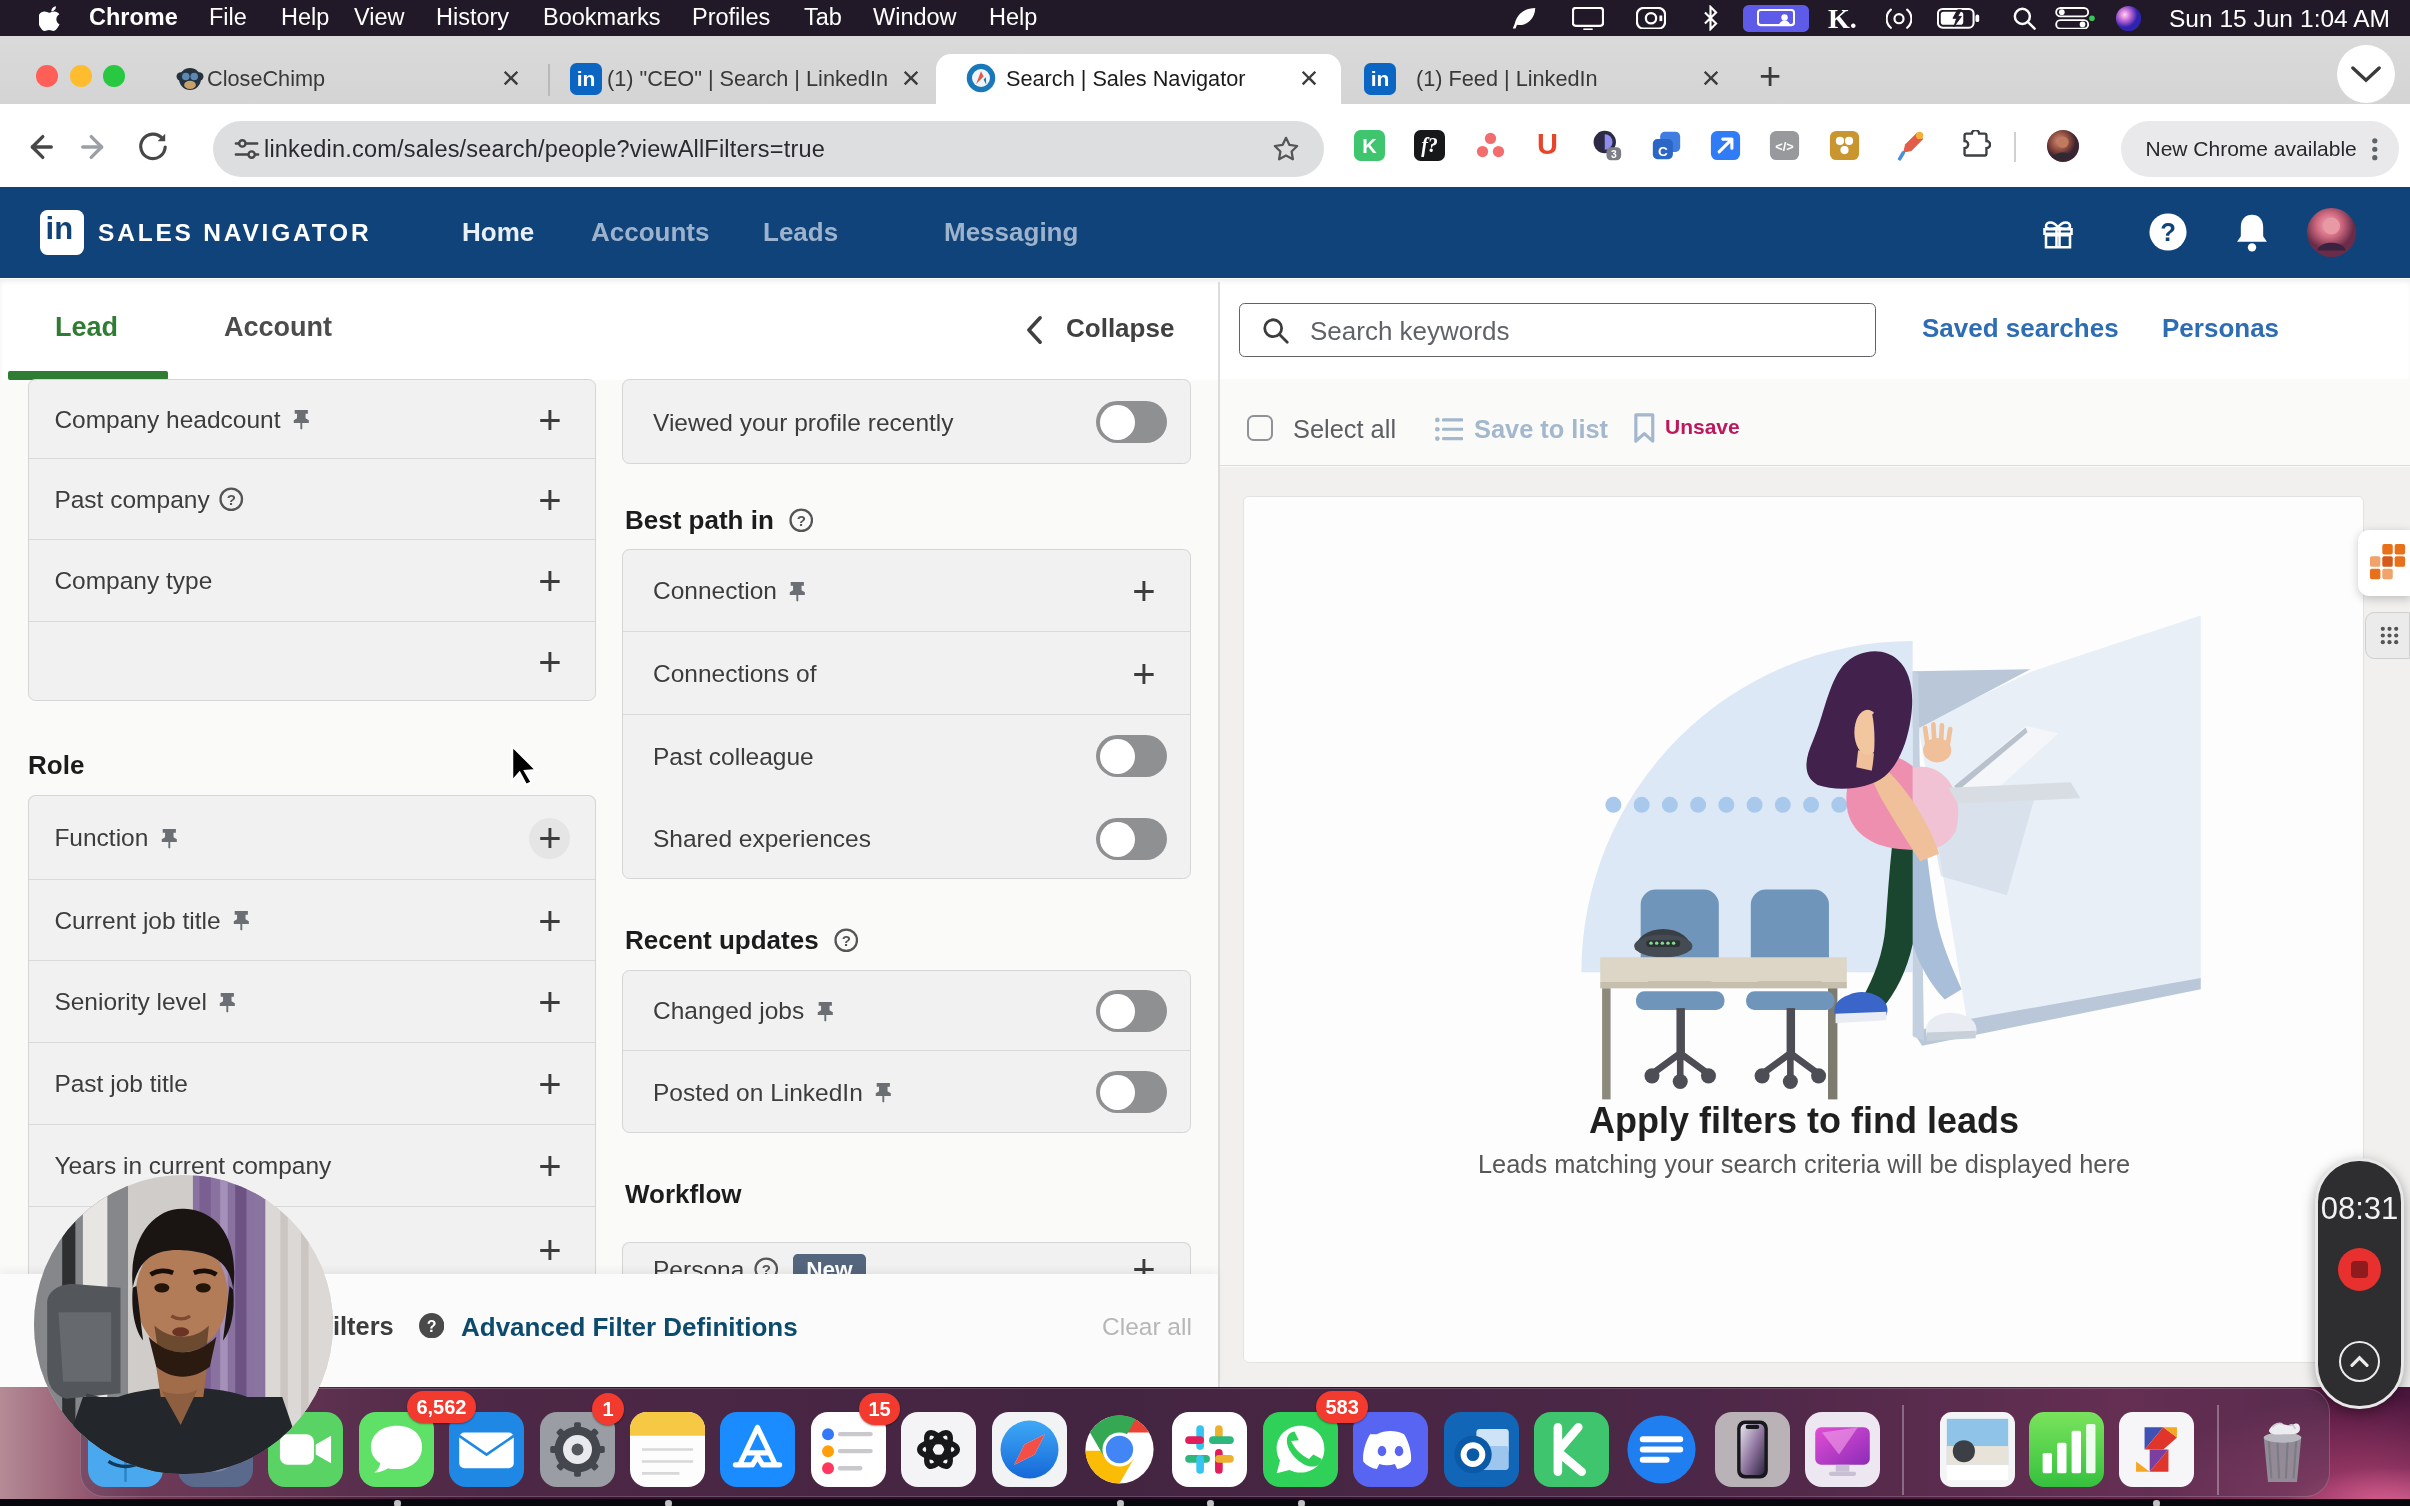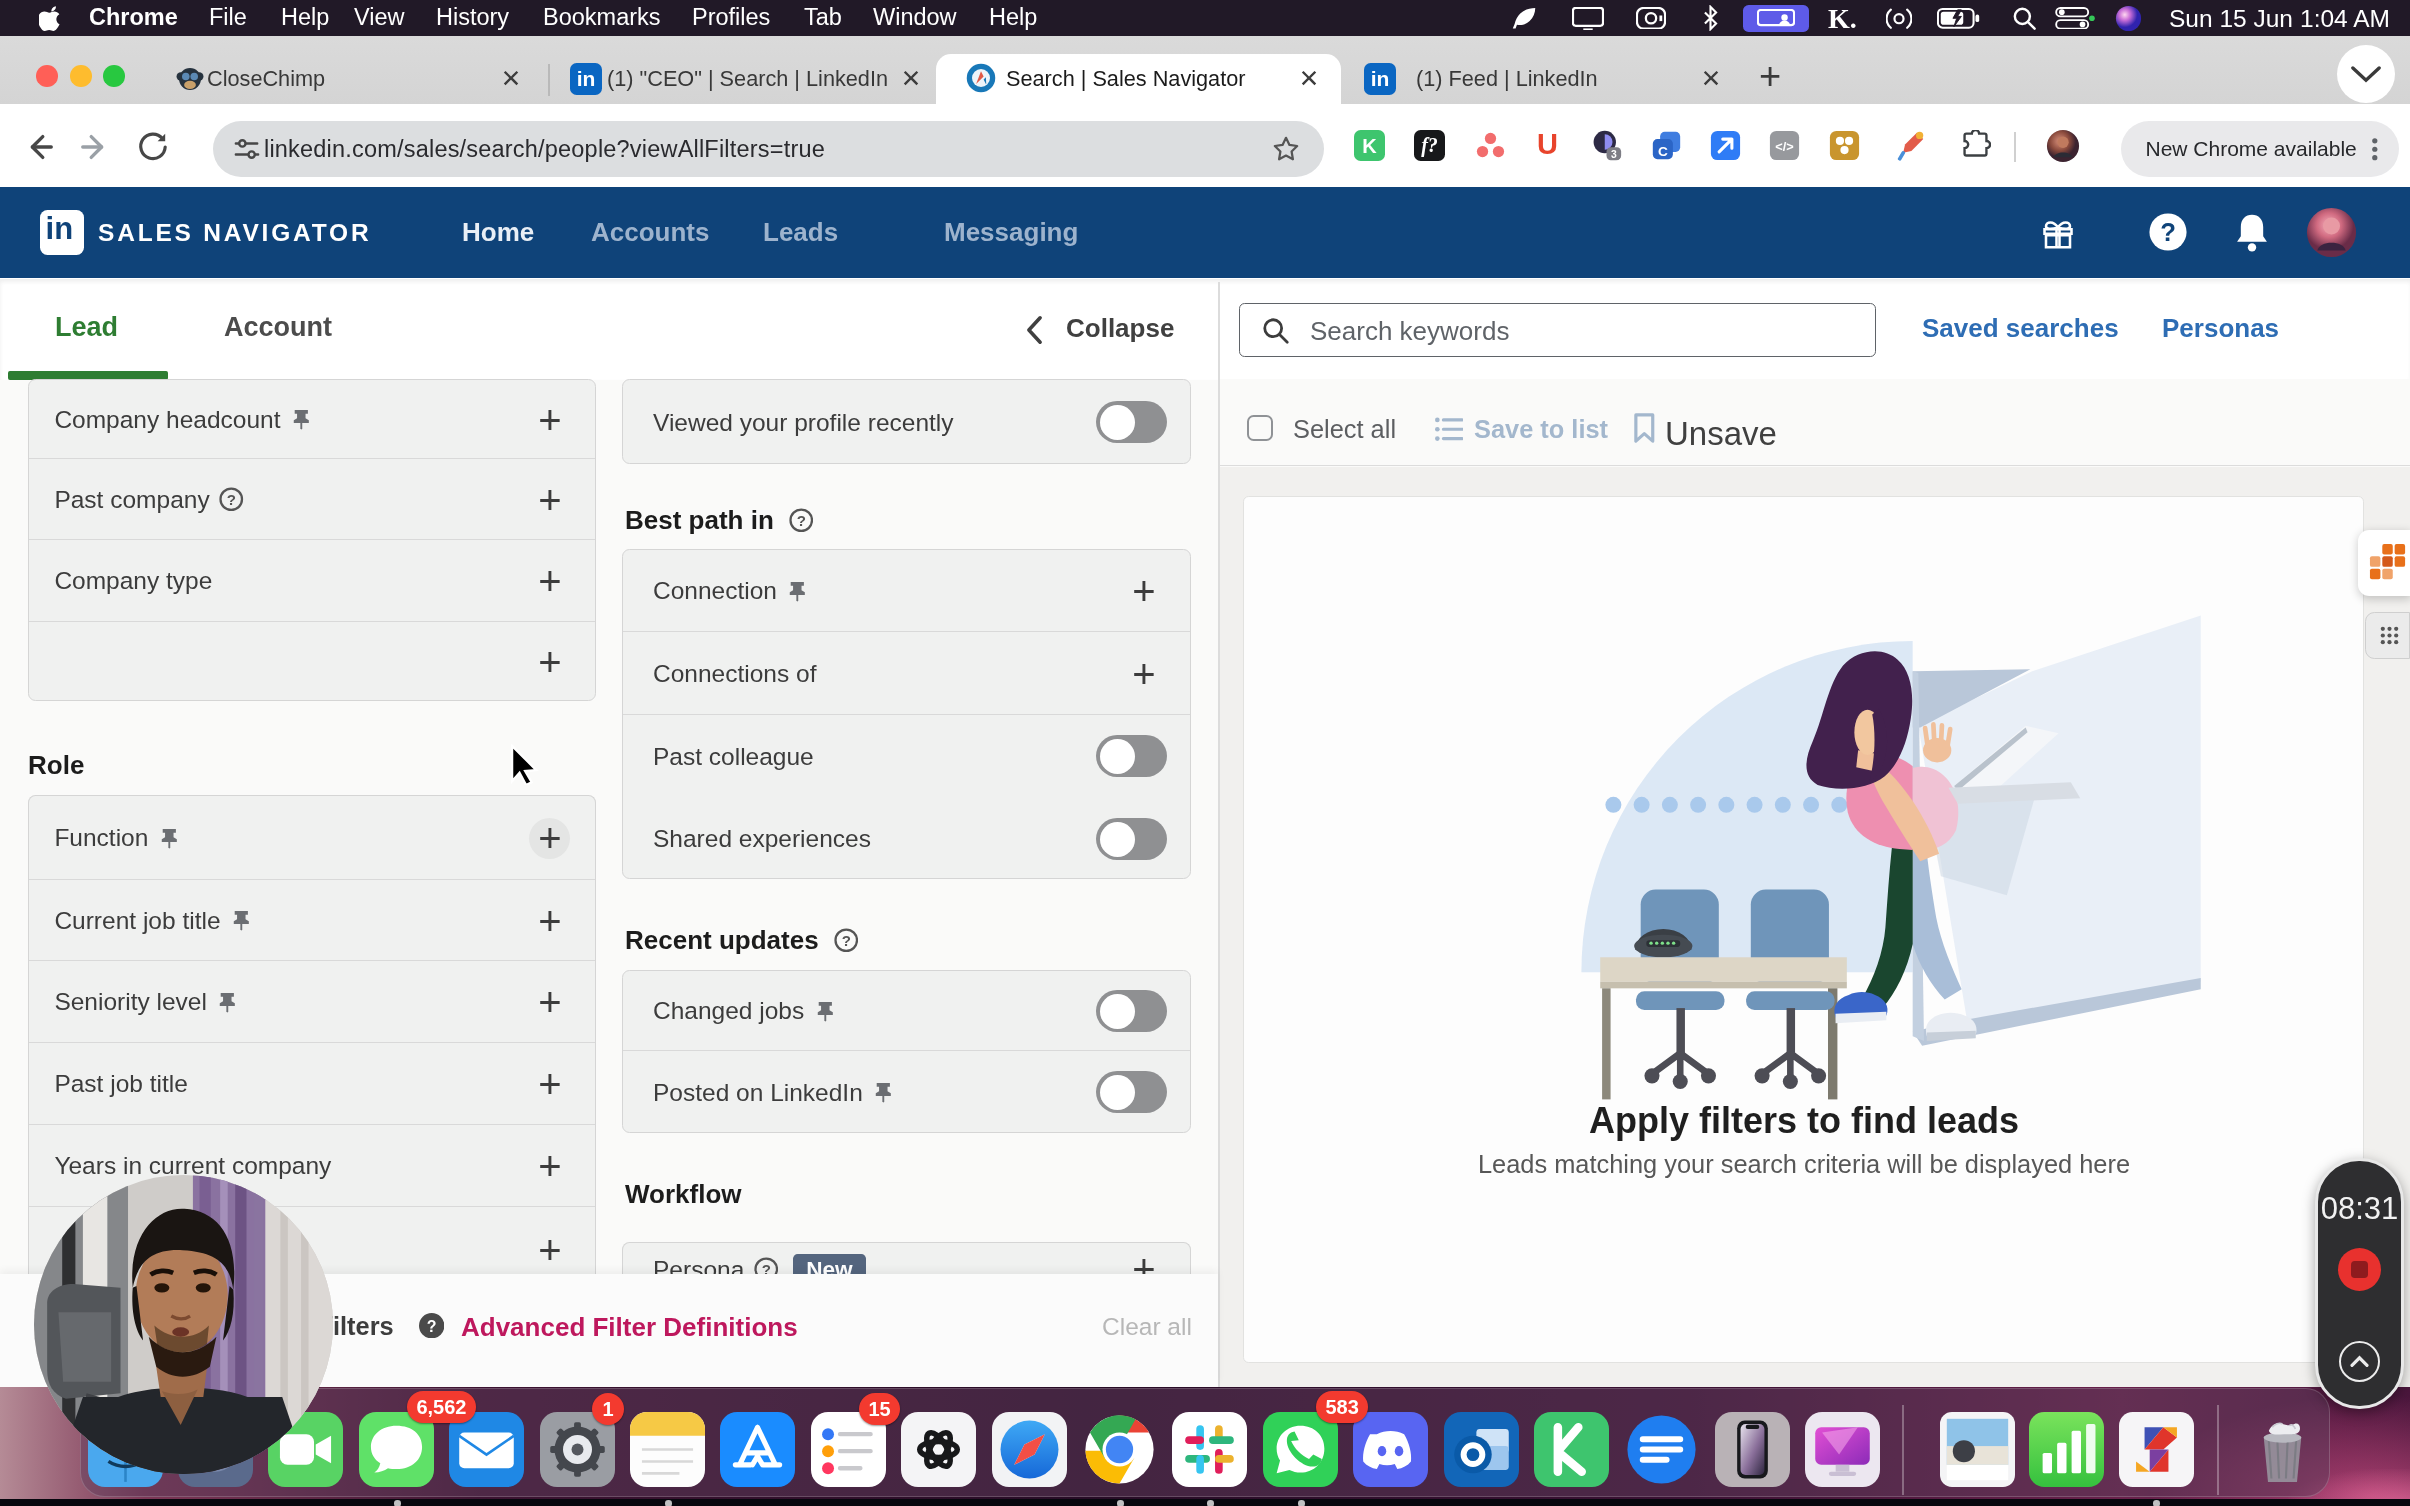--- a/index.html
+++ b/index.html
@@ -459,21 +459,21 @@
   <svg style="position:absolute;left:216px;top:38px" width="28" height="24.5" viewBox="0 0 30 26">
       <circle cx="2.5" cy="3" r="2.5" fill="#a3b7cd"></circle>
       <circle cx="2.5" cy="13" r="2.5" fill="#a3b7cd"></circle>
       <circle cx="2.5" cy="23" r="2.5" fill="#a3b7cd"></circle>
       <path d="M9 3h20M9 13h20M9 23h20" stroke="#a3b7cd" stroke-width="3.4" stroke-linecap="round"></path>
     </svg>
   <div style="position:absolute;left:255px;top:36px;font-size:25.4px;font-weight:600;color:#a3b7cd">Save to list</div>
   <svg style="position:absolute;left:414px;top:34px" width="22.6px" height="30" viewBox="0 0 24 32">
       <path d="M3 2h18v28l-9-8-9 8z" fill="none" stroke="#a3b7cd" stroke-width="3.4" stroke-linejoin="round"></path>
     </svg>
-  <div style="position:absolute;left:446px;top:36px;font-size:33px;font-weight:400;color:#404040">Unsave</div>
+  <div style="position:absolute;left:446px;top:36px;font-size:21px;font-weight:700;color:#be185d">Unsave</div>
 </div>
 <div id="rgray"></div>
 <div id="rcard">
   <svg style="position:absolute;left:0;top:0" width="1120" height="865" viewBox="1320 527 1189 919">
 
     <path d="M2030 1032 L1678 1032 A352 352 0 0 1 2030 680 Z" fill="#dce8f5"></path>
 
     <polygon points="2036,770 2157,712 2336,653 2336,1042 2088,1085" fill="#e9eff7"></polygon>
     <polygon points="2030,712 2155,710 2038,772 2030,772" fill="#b9c7d9"></polygon>
     <polygon points="2030,1095 2088,1082 2336,1038 2336,1050 2040,1110" fill="#b9c7d9"></polygon>
@@ -558,21 +558,21 @@
   <div style="position:absolute;left:0;top:603px;width:1120px;text-align:center;font-size:36px;font-weight:700;color:#1f1f1f">Apply filters to find leads</div>
   <div style="position:absolute;left:0;top:653px;width:1120px;text-align:center;font-size:25.4px;color:#575757">Leads matching your search criteria will be displayed here</div>
 </div>
 <div id="vdiv"></div>
 <div id="bottombar">
   <div style="position:absolute;left:285px;top:38px;font-size:25.4px;font-weight:700;color:#3d3d3d">All filters</div>
   <svg style="position:absolute;left:419px;top:39px" width="25.4" height="25.4" viewBox="0 0 27 27">
       <circle cx="13.5" cy="13.5" r="13.5" fill="#4a4a4a"></circle>
       <text x="13.5" y="20" font-size="17" font-weight="700" fill="#fff" text-anchor="middle">?</text>
     </svg>
-  <div style="position:absolute;left:461px;top:38px;font-size:26px;font-weight:700;color:#be185d">Advanced Filter Definitions</div>
+  <div style="position:absolute;left:461px;top:38px;font-size:26px;font-weight:700;color:#0c4a6e">Advanced Filter Definitions</div>
   <div style="position:absolute;left:1102px;top:39px;font-size:24.5px;color:#b7b7b7">Clear all</div>
 </div>
 <div id="wall"></div>
 <div style="position:absolute;left:2147px;top:1394px;width:264px;height:113px;background:radial-gradient(ellipse at 85% 90%,rgba(242,95,150,0.55),rgba(242,95,150,0) 70%)"></div>
 <div style="position:absolute;left:2288px;top:1469px;width:122px;height:38px;background:radial-gradient(ellipse at 90% 100%,rgba(250,120,170,0.6),rgba(250,120,170,0) 75%)"></div>
 <div id="wallb"></div>
 <div id="dockarea">
 <div id="dockbar"></div>
 <svg class="dicon" style="left:88px" viewBox="0 0 88 88">
       <rect width="88" height="88" rx="20" fill="#4aa8ee"></rect>

